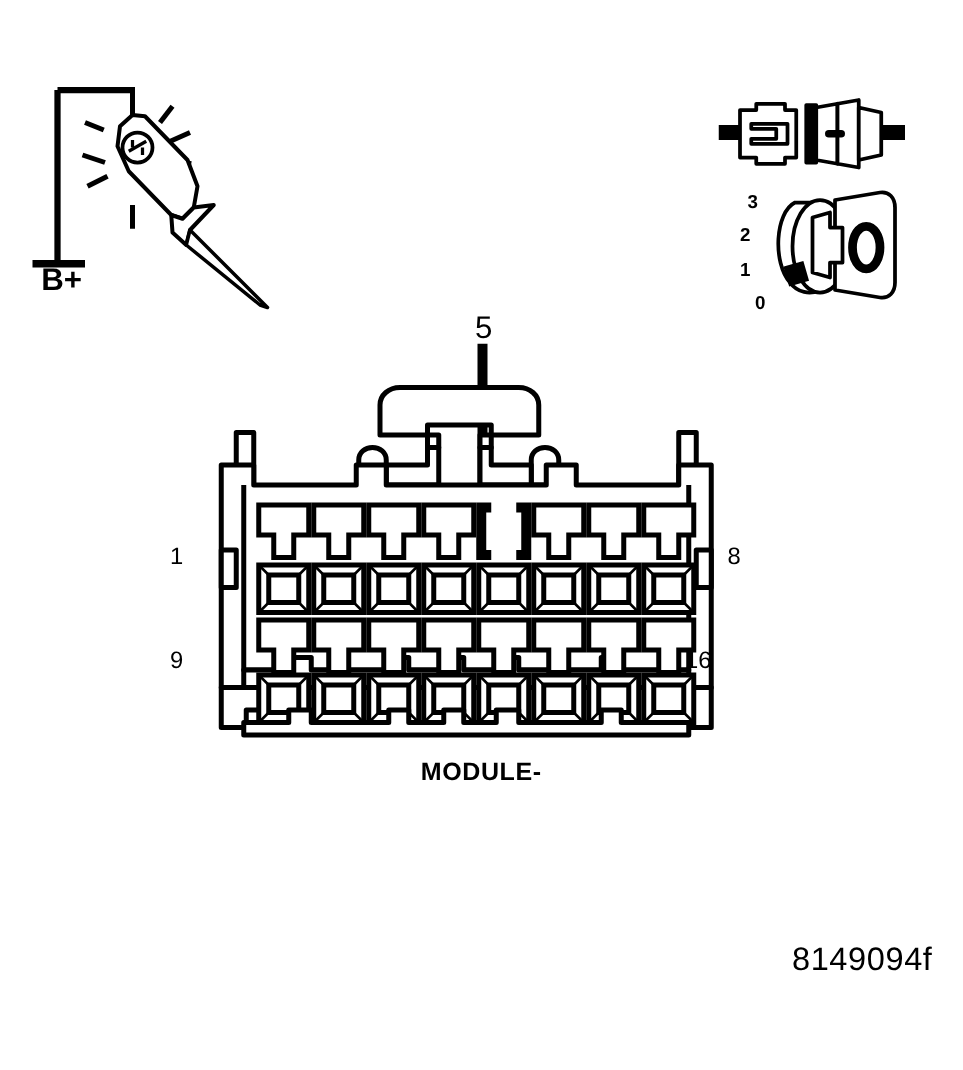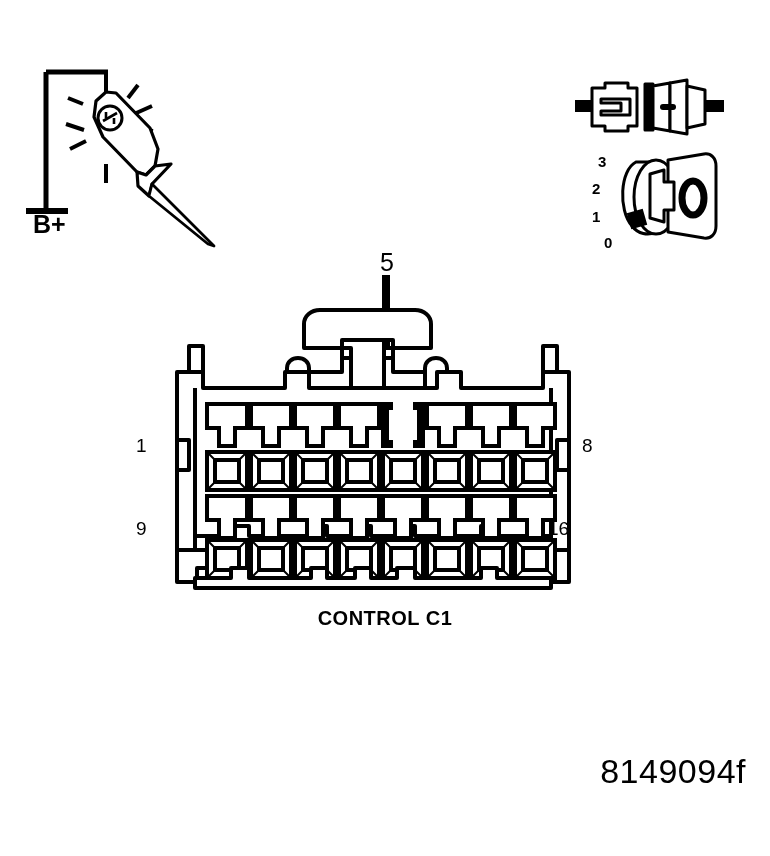--- a/index.html
+++ b/index.html
@@ -50,21 +50,21 @@
     font-weight: bold;
     line-height: 36px;
     letter-spacing: 0.5px;
   }
   .caption div { white-space: pre; }
 
   .figure-id {
     left: 0; top: 752px;
     width: 746px;
     text-align: right;
-    font-size: 34px;
+    font-size: 26px;
     font-weight: normal;
     letter-spacing: 0.5px;
   }
 
   .key-num {
     font-size: 15px;
     font-weight: bold;
   }
   .key-num-3 { left: 598px; top: 153px; }
   .key-num-2 { left: 592px; top: 180px; }
@@ -325,18 +325,18 @@
       </g>
     </svg>
   </div>
 
   <div class="abs lbl-pin lbl-pin-1">1</div>
   <div class="abs lbl-pin lbl-pin-9">9</div>
   <div class="abs lbl-pin lbl-pin-8">8</div>
   <div class="abs lbl-pin lbl-pin-16">16</div>
 
   <div class="abs caption">
-    <div>CONTROL C1</div>
+    <div>MODULE-</div>
   </div>
 
   <div class="abs figure-id">8149094f</div>
 
 </div>
 
 </body></html>

